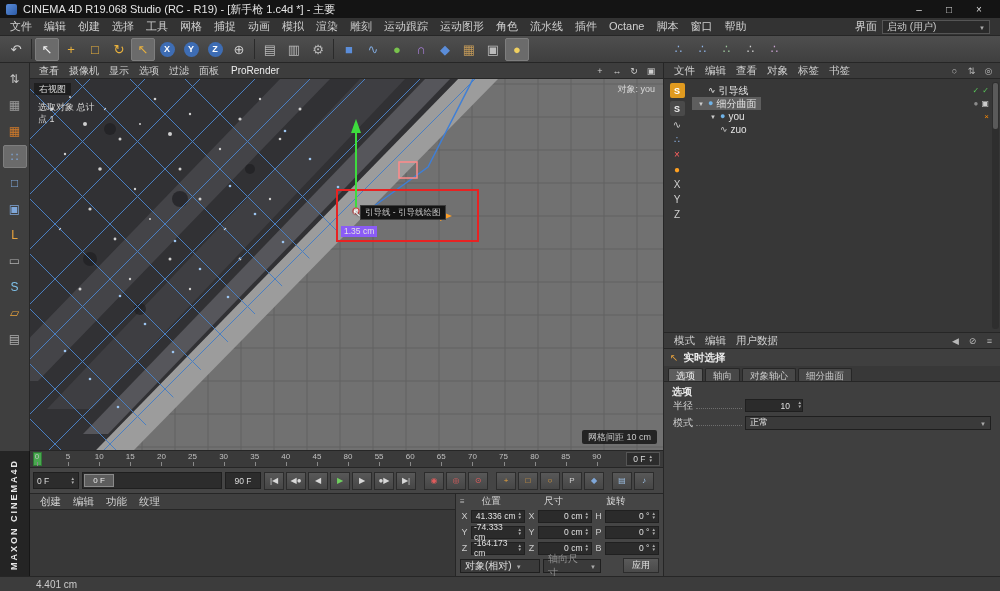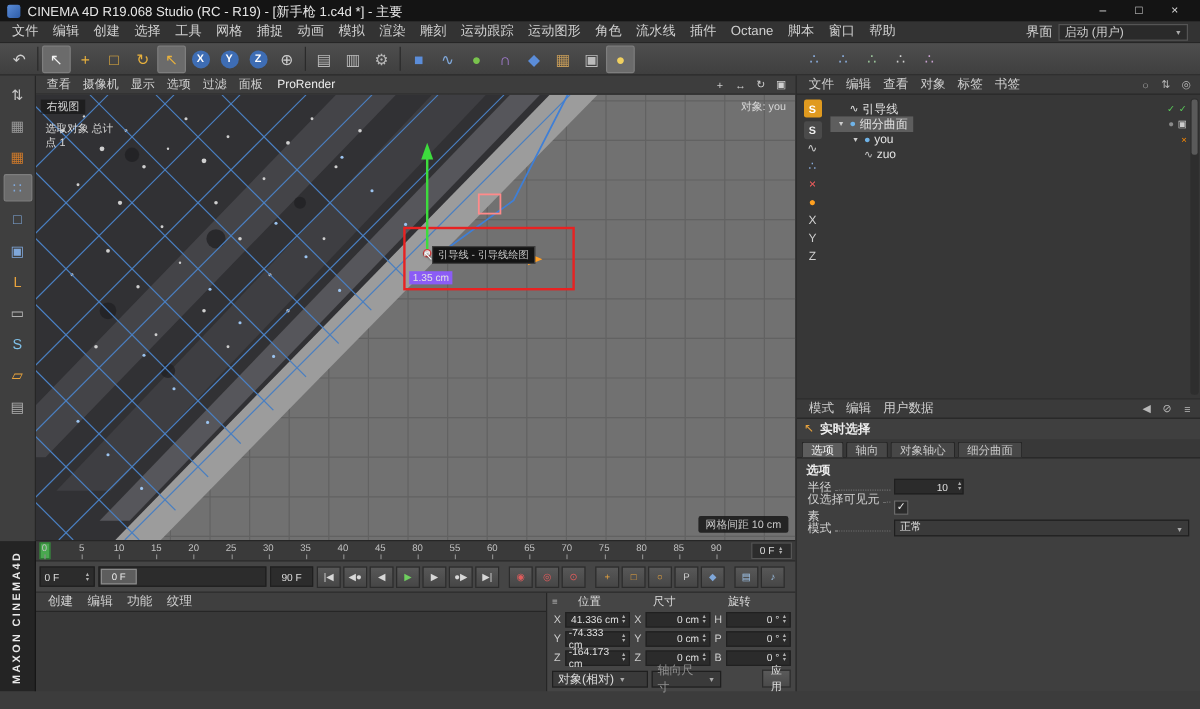--- a/index.html
+++ b/index.html
@@ -126,21 +126,21 @@
   .coord-head .h{width:64px;padding-left:10px;}
   .c-row{display:flex;align-items:center;height:16px;gap:2px;font-size:9px;color:#ccc;}
   .c-axis{width:9px;text-align:center;flex:none;}
   .c-input{flex:1;height:13px;background:#2b2b2b;border:1px solid #202020;display:flex;
            align-items:center;font-size:8.5px;color:#e0e0e0;padding:0 2px;gap:2px;}
   .c-input .val{margin-left:auto;}
   .c-bottom{display:flex;gap:3px;margin-top:2px;align-items:center;}
   .c-select{height:14px;background:#3a3a3a;border:1px solid #1f1f1f;font-size:10px;color:#ddd;
             display:flex;align-items:center;padding:0 4px;gap:4px;}
   .c-select.disabled{color:#8f8f8f;}
-  .apply-btn{width:24px;height:15px;background:linear-gradient(#5a5a5a,#4a4a4a);border:1px solid #2c2c2c;
+  .apply-btn{width:36px;height:15px;background:linear-gradient(#5a5a5a,#4a4a4a);border:1px solid #2c2c2c;
              color:#e2e2e2;font-size:9px;display:flex;align-items:center;justify-content:center;margin-left:auto;}
 
   
   .rightpanel{position:absolute;left:663px;top:63px;width:337px;height:513px;background:#3f3f3f;
               border-left:1px solid #262626;}
   .pn-menu{height:16px;background:#3a3a3a;border-bottom:1px solid #262626;display:flex;
            align-items:center;padding:0 5px;gap:2px;}
   .pn-menu .menu-item{font-size:10.5px;padding:0 5px;}
   .pn-menu-icons{margin-left:auto;display:flex;gap:4px;align-items:center;}
   .mi-btn{background:transparent;border:none;color:#b8b8b8;font-size:9px;padding:0;width:13px;height:13px;
@@ -806,33 +806,29 @@
               <span>半径</span>
               <span class="leader"></span>
             </span>
             <span class="num-wrap">
               <span class="num-box">10</span>
               <span class="spin"></span>
             </span>
           </div>
           <div class="prop-row">
             <span class="prop-label">
-              <span>仅选择可见元素</span>
-              <span class="leader"></span>
-            </span>
-            <span class="cbx checked"></span>
-          </div>
-          <div class="prop-row">
-            <span class="prop-label">
               <span>模式</span>
               <span class="leader"></span>
             </span>
             <span class="sel-box">
               <span>正常</span>
               <span class="arr"></span>
             </span>
           </div>
         </div>
     </div>
   </div>
 
+  <div class="statusbar">
+    <span>4.401 cm</span>
+  </div>
 
 </div>
 
 </body></html>

